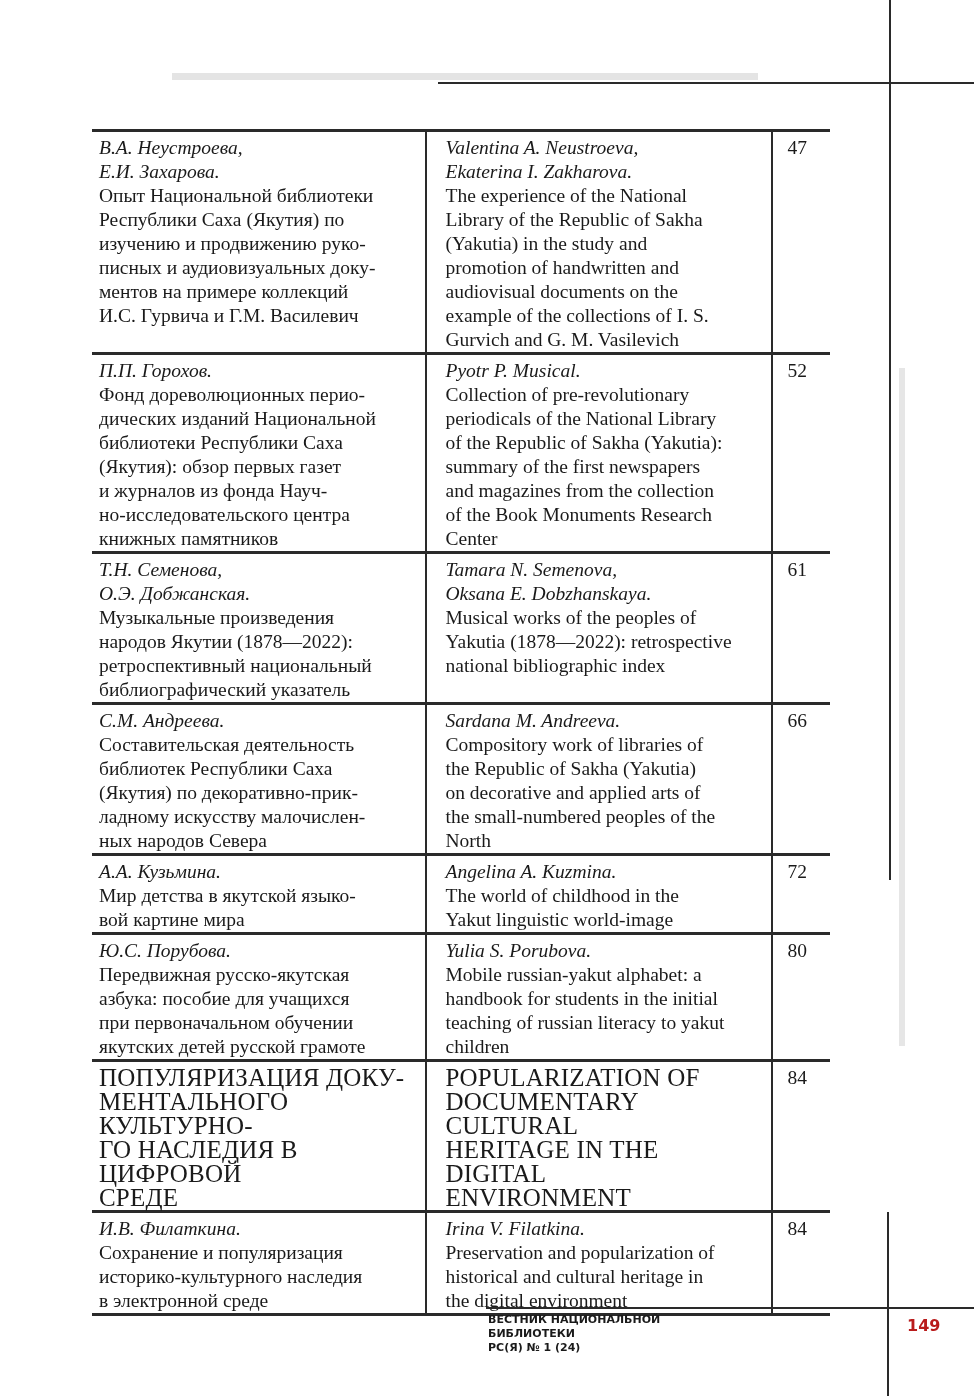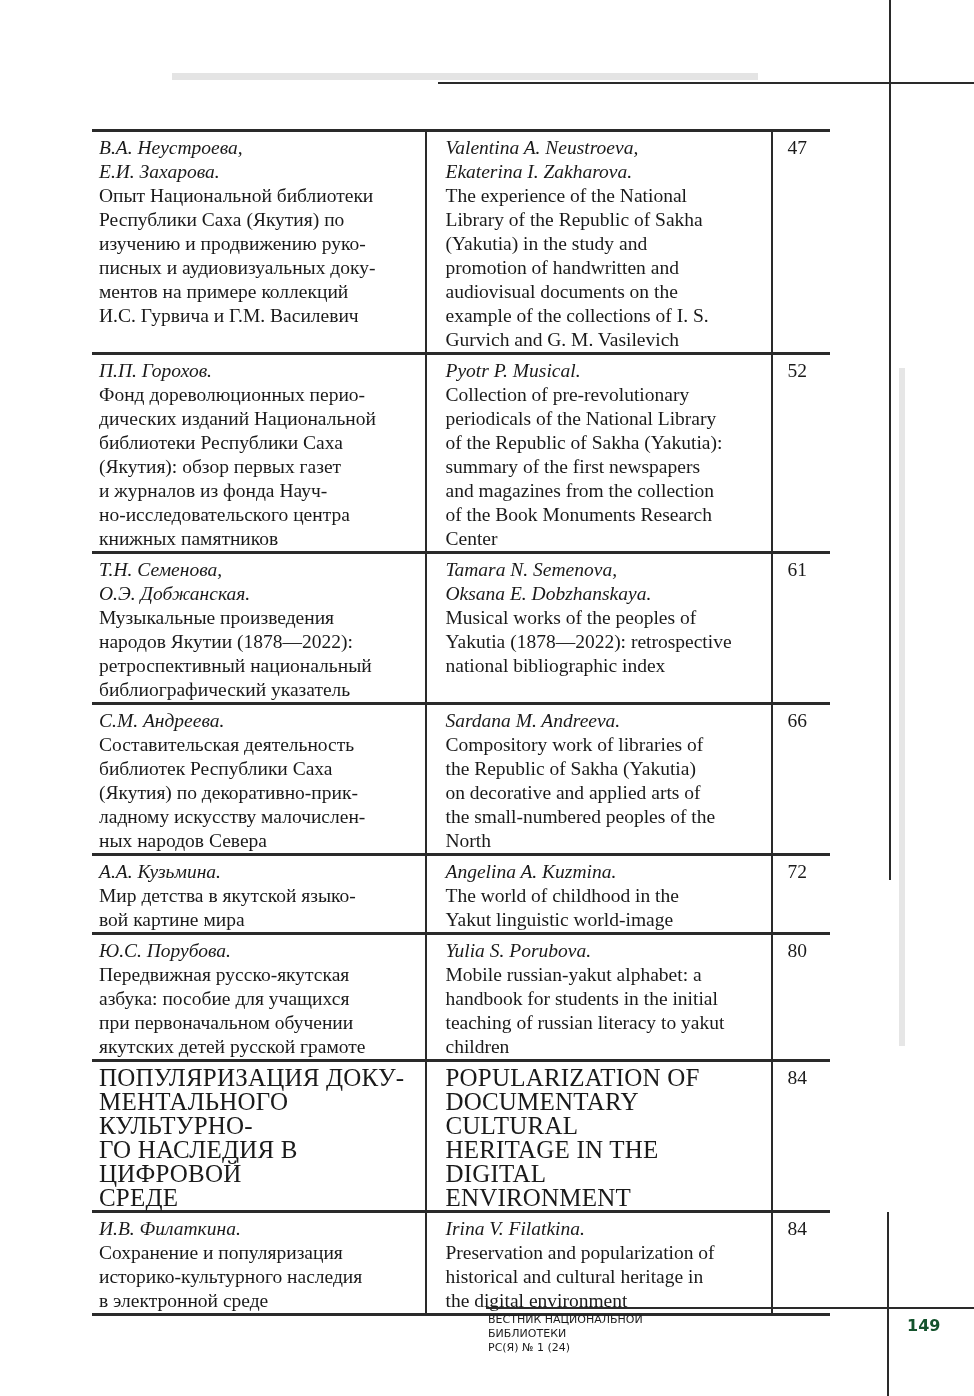--- a/index.html
+++ b/index.html
@@ -14,23 +14,23 @@
 
   .toc { left: 92px; top: 114px; width: 738px; border-collapse: collapse; margin-top: 15px; }
   .toc td { vertical-align: top; padding: 4px 6px 0 7px; font-size: 19.5px; line-height: 24px; border-top: 3px solid #2a2a2a; border-bottom: 3px solid #2a2a2a; }
   .toc td.ru { width: 330px; border-right: 2px solid #2a2a2a; }
   .toc td.en { width: 329px; border-right: 2px solid #2a2a2a; padding-left: 18px; }
   .toc td.pg { width: 38px; padding-left: 15px; }
   .toc .author { font-style: italic; display: block; }
   .toc .title { display: block; white-space: pre-line; }
   .toc .section { display: block; white-space: pre-line; font-size: 25px; letter-spacing: 0.2px; font-family: Liberation Serif, serif; }
 
-  .journal { left: 488px; top: 1313px; font-family: "DejaVu Sans", "Liberation Sans", sans-serif; font-weight: normal; font-size: 11px; line-height: 14px; color: #1a1a1a; }
+  .journal { left: 488px; top: 1313px; font-family: "DejaVu Sans", "Liberation Sans", sans-serif; font-weight: bold; font-size: 11px; line-height: 14px; color: #1a1a1a; }
   .journal span { display: block; }
-  .page-number { left: 907px; top: 1316px; font-family: "DejaVu Sans", "Liberation Sans", sans-serif; font-weight: bold; font-size: 16px; color: #14532d; }
+  .page-number { left: 907px; top: 1316px; font-family: "DejaVu Sans", "Liberation Sans", sans-serif; font-weight: bold; font-size: 16px; color: #b91c1c; }
 </style>
 </head>
 <body>
 
 <div class="abs gray-bar-h"></div>
 <div class="abs top-line-h"></div>
 <div class="abs top-line-v"></div>
 <div class="abs gray-bar-v"></div>
 
 <table class="abs toc">

